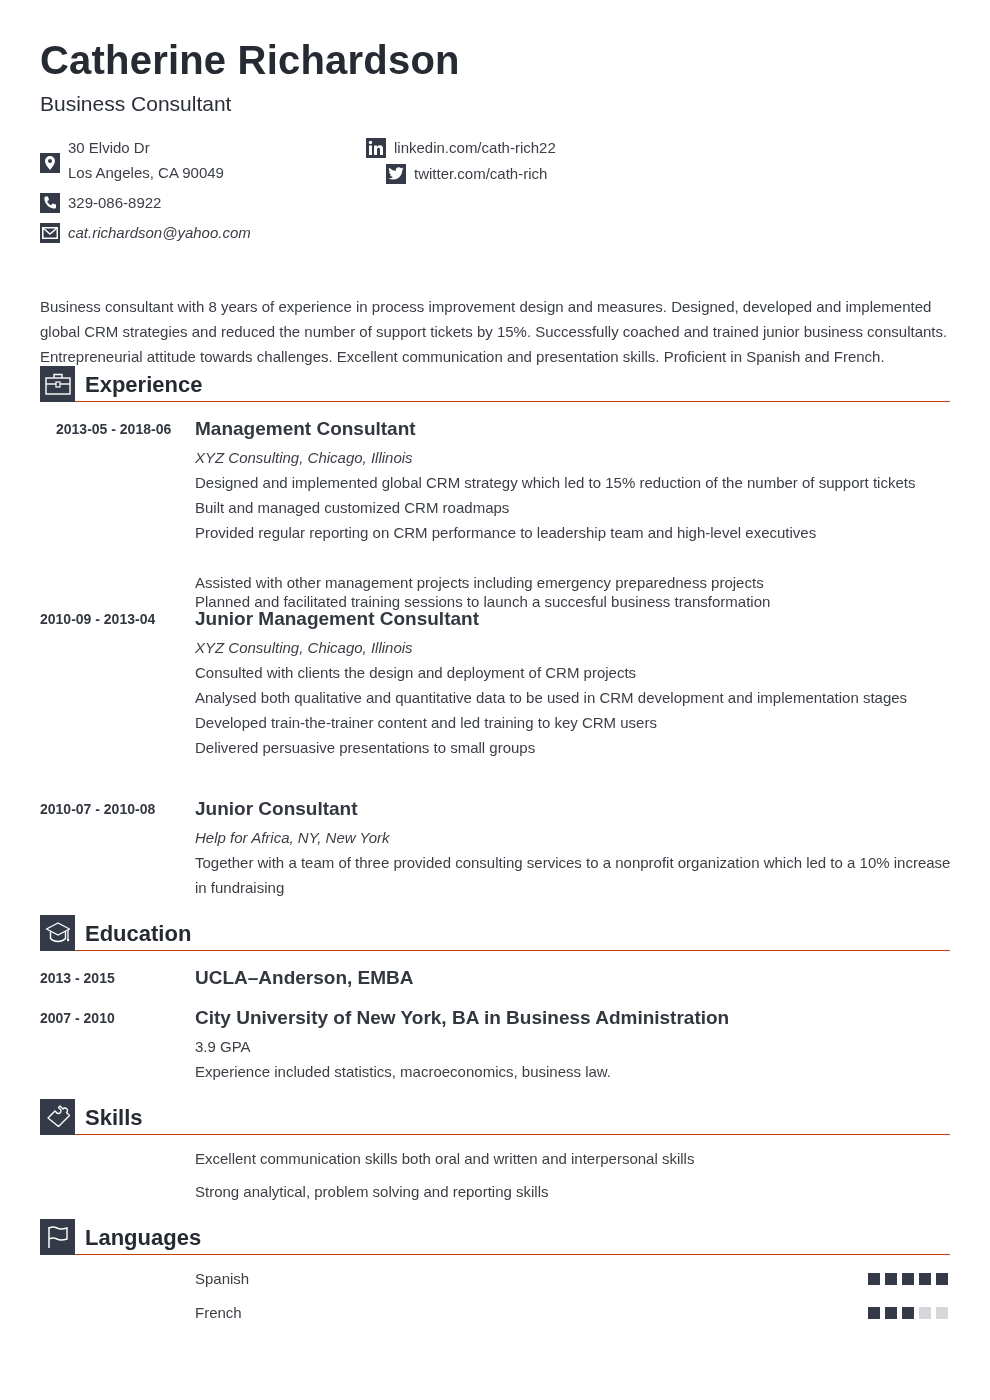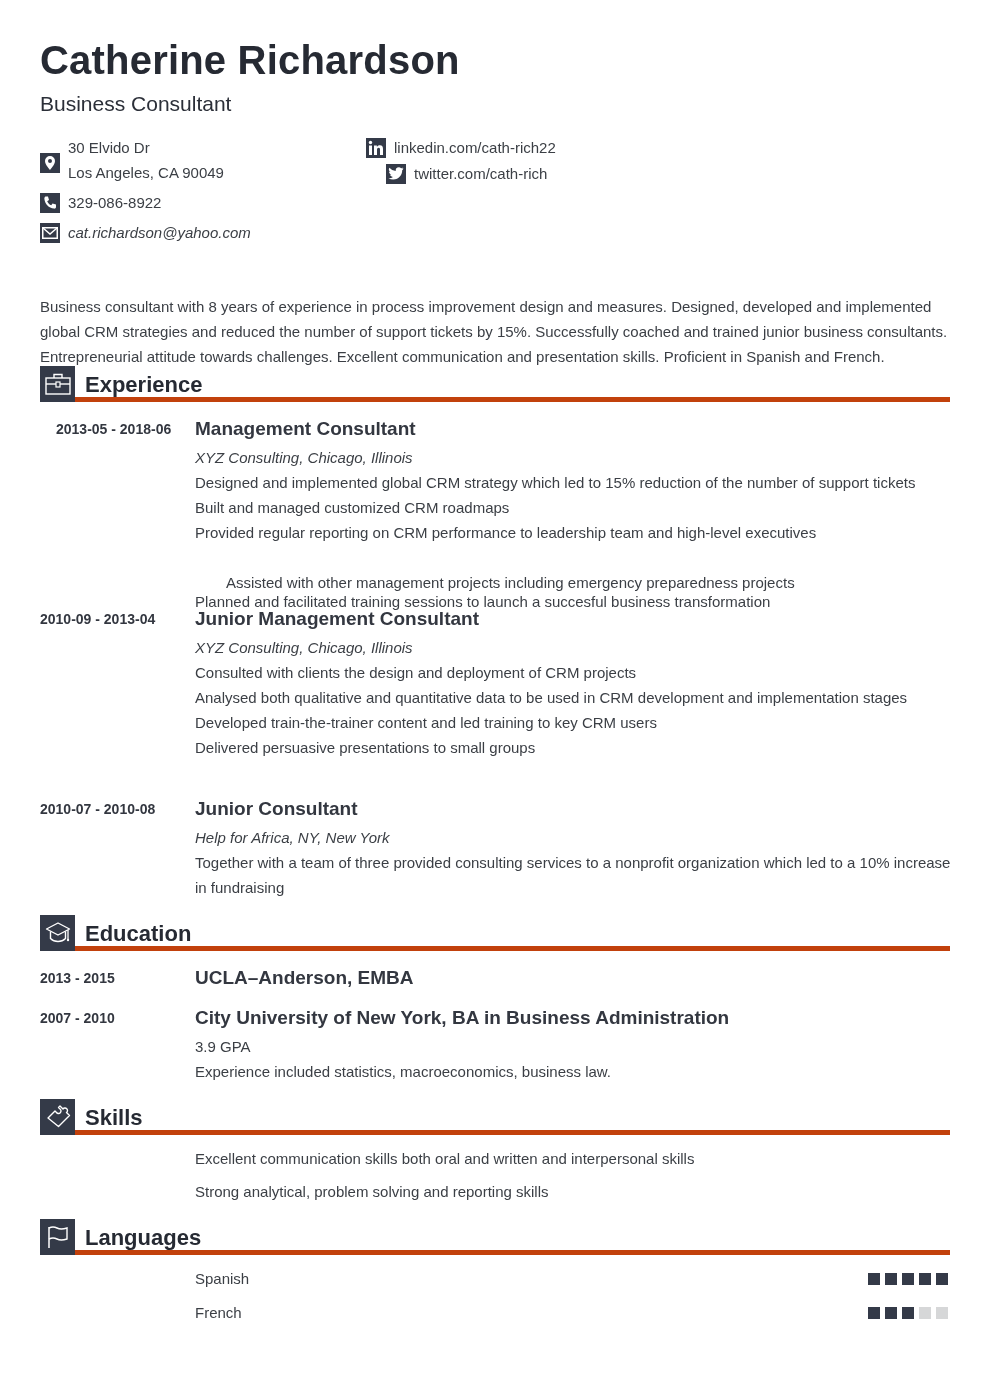--- a/index.html
+++ b/index.html
@@ -11,21 +11,21 @@
   .title { position: absolute; top: 92px; left: 0; font-size: 21px; color: #2b2f38; white-space: nowrap; }
 
   .contact { position: absolute; font-size: 15px; color: #3b3f45; display: flex; align-items: flex-start; }
   .contact .ic { width: 20px; height: 20px; background: #343a48; margin-right: 8px; flex: 0 0 20px; display: flex; align-items: center; justify-content: center; }
   .contact .ic svg { display: block; }
   .contact .lines { display: flex; flex-direction: column; }
   .contact .lines span { line-height: 20px; height: 25px; display: block; }
 
   .summary { position: absolute; top: 276px; left: 0; width: 910px; font-size: 15px; line-height: 25px; color: #3b3f45; margin-top: 18px; }
 
-  .sec-head { position: absolute; left: 0; width: 910px; height: 36px; border-bottom: 5px solid #c2410c; }
+  .sec-head { position: absolute; left: 0; width: 910px; height: 36px; border-bottom: 1px solid #c2410c; }
   .sec-head .box { position: absolute; left: 0; top: 0; width: 35px; height: 36px; background: #343a48; display: flex; align-items: center; justify-content: center; }
   .sec-head .label { position: absolute; left: 45px; top: 6px; font-size: 22px; font-weight: bold; color: #262a33; }
 
   .date { position: absolute; left: 0; font-size: 14px; font-weight: bold; color: #333740; white-space: nowrap; }
   .role { position: absolute; left: 155px; font-size: 19px; font-weight: bold; color: #333740; white-space: nowrap; }
   .line { position: absolute; left: 155px; font-size: 15px; color: #3b3f45; white-space: nowrap; }
   .line.it { font-style: italic; }
 
   .dots { position: absolute; left: 828px; display: flex; gap: 5px; }
   .dots i { width: 12px; height: 12px; display: block; background: #343a48; }
@@ -112,21 +112,21 @@
     <div class="label">Experience</div>
   </div>
 
   <div class="date" style="top:421px;margin-left:16px;">2013-05 - 2018-06</div>
   <div class="role" style="top:418px;">Management Consultant</div>
   <div class="line it" style="top:449px;">XYZ Consulting, Chicago, Illinois</div>
   <div class="line" style="top:474px;">Designed and implemented global CRM strategy which led to 15% reduction of the number of support tickets</div>
   <div class="line" style="top:499px;">Built and managed customized CRM roadmaps</div>
   <div class="line" style="top:524px;">Provided regular reporting on CRM performance to leadership team and high-level executives</div>
   <div class="line" style="top:549px;margin-top:44px;">Planned and facilitated training sessions to launch a succesful business transformation</div>
-  <div class="line" style="top:574px;margin-left:31px;">Assisted with other management projects including emergency preparedness projects</div>
+  <div class="line" style="top:574px;">Assisted with other management projects including emergency preparedness projects</div>
 
   <div class="date" style="top:611px;">2010-09 - 2013-04</div>
   <div class="role" style="top:608px;">Junior Management Consultant</div>
   <div class="line it" style="top:639px;">XYZ Consulting, Chicago, Illinois</div>
   <div class="line" style="top:664px;">Consulted with clients the design and deployment of CRM projects</div>
   <div class="line" style="top:689px;">Analysed both qualitative and quantitative data to be used in CRM development and implementation stages</div>
   <div class="line" style="top:714px;">Developed train-the-trainer content and led training to key CRM users</div>
   <div class="line" style="top:739px;">Delivered persuasive presentations to small groups</div>
 
   <div class="date" style="top:801px;">2010-07 - 2010-08</div>

